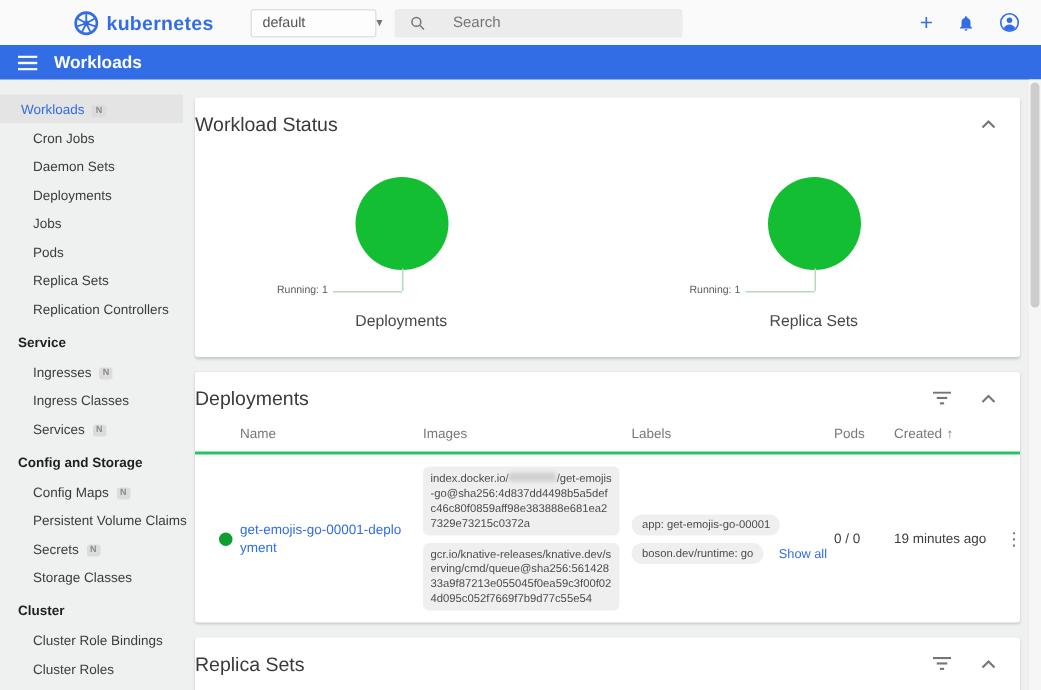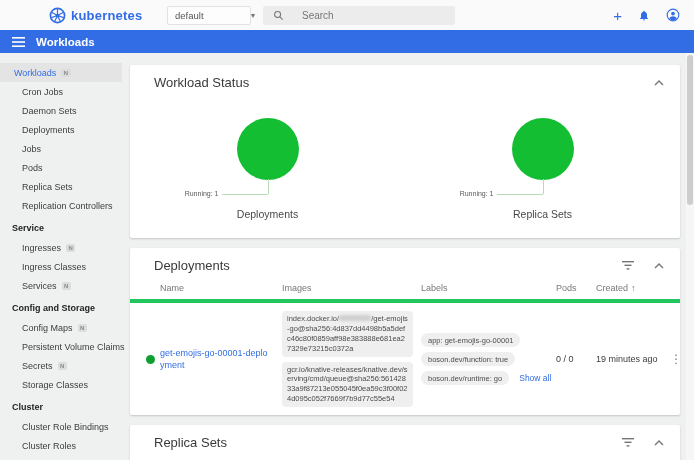--- a/index.html
+++ b/index.html
@@ -30,38 +30,38 @@
   .side-item { padding:4.5px 6px 4.5px 22px; white-space:nowrap; cursor:pointer; }
   .side-item.parent { padding-left:14px; }
   .side-item.active { background:#e4e4e4; color:#326de6; }
   .side-header { padding:8px 6px 5px 12px; font-weight:bold; color:#1f1f1f; white-space:nowrap; }
   .n-badge { display:inline-block; margin-left:5px; background:#dcdcdc; color:#8a8a8a; font-size:6px;
     font-weight:bold; padding:1px 2.5px; border-radius:2px; vertical-align:1px; }
   .main { flex:1; padding:12px 14px 0 8px; overflow:hidden; }
 
   
   .card { background:#fff; border-radius:2px; box-shadow:0 1px 2px rgba(0,0,0,.18); margin-bottom:10px; }
-  .card-head { display:flex; padding:10px 16px 4px 24px; }
+  .card-head { display:flex; padding:10px 16px 4px 0; }
   .card-title { font-size:13px; color:#3a3a3a; flex:1; }
   .card-icons { display:flex; gap:20px; align-items:center; }
 
   
   .charts { display:flex; padding:24px 0 10px 0; }
   .chart { width:50%; position:relative; height:110px; }
   .pie { position:absolute; left:50%; top:0; width:62px; height:62px; margin-left:-31px;
     border-radius:50%; background:#14be32; }
   .conn-v { position:absolute; left:50%; top:61px; width:1px; height:15px; background:#b5dcb5; }
   .conn-h { position:absolute; right:50%; top:76px; width:46px; height:1px; background:#b5dcb5; }
   .chart-legend { position:absolute; right:calc(50% + 49px); top:72px; font-size:7px; color:#5a5a5a; white-space:nowrap; }
   .chart-title { position:absolute; top:90px; left:0; right:0; text-align:center; font-size:10.5px; color:#484848; }
 
   
   .thead, .trow { display:grid; grid-template-columns:14px 122px 139px 135px 40px 72px 1fr;
     align-items:center; padding:0 12px 0 16px; }
-  .thead { height:26px; font-size:9px; color:#787878; border-bottom:4px solid #22c55e; }
+  .thead { height:26px; font-size:9px; color:#787878; border-bottom:2px solid #22c55e; }
   .th-created { display:flex; gap:3px; align-items:center; }
   .trow { padding:8px 12px 8px 16px; font-size:9px; color:#3c3c3c; }
   .dot { width:9px; height:9px; border-radius:50%; background:#0f9e30; }
   .name-link { color:#326de6; font-size:9px; line-height:1.35; word-break:break-all; padding-right:10px; cursor:pointer; }
   .img-chips { display:flex; flex-direction:column; gap:5px; padding-right:8px; }
   .chip { background:#efefef; border-radius:4px; padding:3px 5px; font-size:7.5px; line-height:1.32;
     color:#4c4c4c; word-break:break-all; max-width:132px; }
   .redacted { display:inline-block; width:32px; height:6px; background:#cfcfcf; border-radius:2px;
     filter:blur(1.5px); vertical-align:0; }
   .label-chip { display:inline-block; background:#efefef; border-radius:9px; padding:2.5px 7px;
@@ -247,21 +247,20 @@
       </div>
       <div class="trow">
         <span class="dot"></span>
         <span class="name-link">get-emojis-go-00001-deployment</span>
         <span class="img-chips">
           <span class="chip"><span>index.docker.io/</span><span class="redacted"></span><span>/get-emojis-go@sha256:4d837dd4498b5a5defc46c80f0859aff98e383888e681ea27329e73215c0372a</span></span>
           <span class="chip"><span>gcr.io/knative-releases/knative.dev/serving/cmd/queue@sha256:56142833a9f87213e055045f0ea59c3f00f024d095c052f7669f7b9d77c55e54</span></span>
         </span>
         <span>
           <span class="label-chip">app: get-emojis-go-00001</span><br>
-          <span class="label-chip">boson.dev/function: true</span>
           <span class="label-line">
             <span class="label-chip">boson.dev/runtime: go</span>
             <span class="show-all">Show all</span>
           </span>
         </span>
         <span class="pods-cell">0 / 0</span>
         <span class="created-link">19 minutes ago</span>
         <span class="kebab">⋮</span>
       </div>
     </div>

